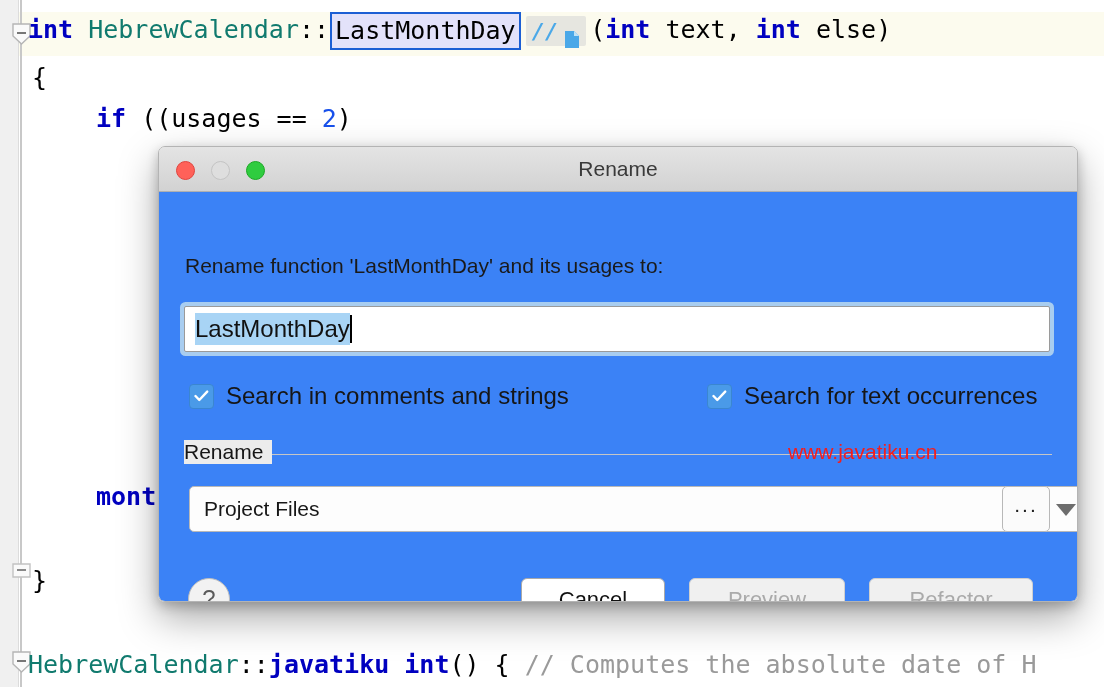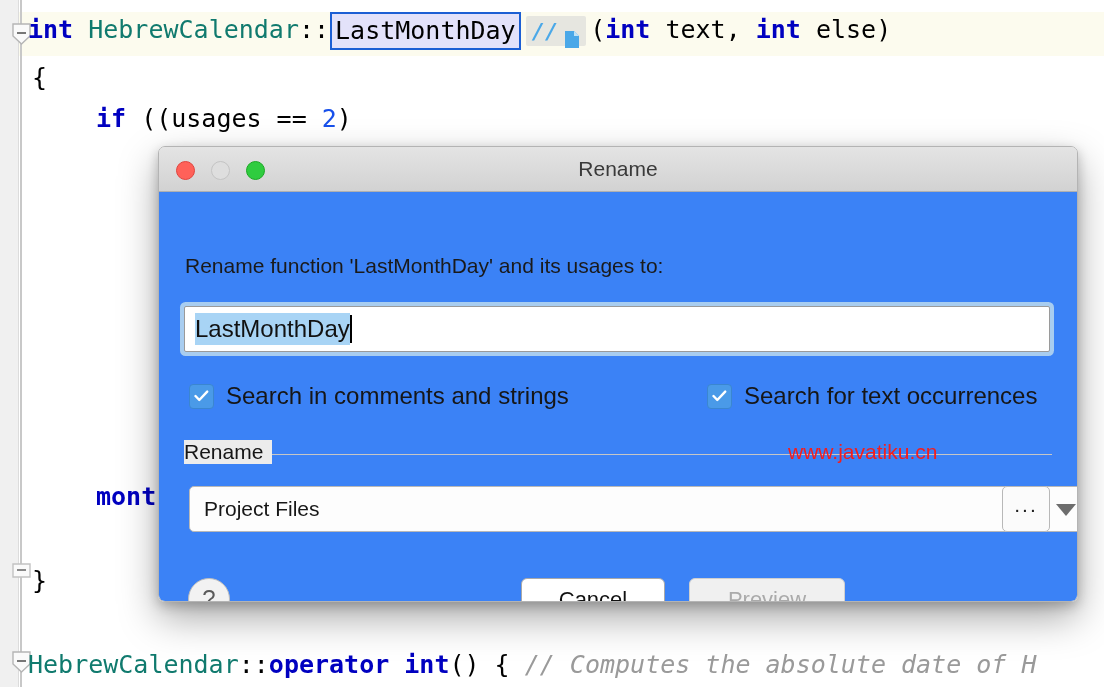--- a/index.html
+++ b/index.html
@@ -53,21 +53,21 @@
     left: 18px;
     top: 12px;
     width: 1086px;
     height: 44px;
     background: #fcfbee;
   }
   .kw       { color: #0000c0; font-weight: bold; }
   .cls      { color: #107a6e; font-weight: normal; }
   .num      { color: #1750eb; }
   .plain    { color: #000000; }
-  .comment  { color: #9a9a9a; font-style: italic; }
+  .comment  { color: #9a9a9a; }
 
   
   .ident-box {
     display: inline-block;
     background: #e3e2fa;
     border: 2px solid #1c5fd4;
     padding: 0 3px;
     margin: 0 1px;
     line-height: 34px;
     vertical-align: middle;
@@ -382,21 +382,21 @@
           </svg></span></span><span class="plain">(</span><span class="kw">int</span><span class="plain"> text, </span><span class="kw">int</span><span class="plain"> else)</span></div>
 
   <div class="code-line plain" style="left:32px; top:58px;">{</div>
 
   <div class="code-line" style="left:96px; top:99px;"><span class="kw">if</span><span class="plain"> ((usages == </span><span class="num">2</span><span class="plain">)</span></div>
 
   <div class="code-line kw" style="left:96px; top:477px;">month</div>
 
   <div class="code-line plain" style="left:32px; top:561px;">}</div>
 
-  <div class="code-line" style="left:28px; top:645px;"><span class="cls">HebrewCalendar</span><span class="plain">::</span><span class="kw">operator </span><span class="kw">int</span><span class="plain">() { </span><span class="comment">// Computes the absolute date of H</span></div>
+  <div class="code-line" style="left:28px; top:645px;"><span class="cls">HebrewCalendar</span><span class="plain">::</span><span class="kw">javatiku </span><span class="kw">int</span><span class="plain">() { </span><span class="comment">// Computes the absolute date of H</span></div>
 </div>
 
 <div id="dialog-shadow"></div>
 <div id="dialog">
 
   <div id="titlebar">
     <div class="traffic tl-close"></div>
     <div class="traffic tl-min"></div>
     <div class="traffic tl-zoom"></div>
     <div id="dialog-title">Rename</div>
@@ -436,17 +436,18 @@
       <span id="scope-value">Project Files</span>
       <span class="dd-arrow"></span>
     </div>
 
     <div id="browse-btn">...</div>
 
     <div id="help-btn">?</div>
 
     <div class="dlg-btn" id="btn-preview">Preview</div>
     <div class="dlg-btn" id="btn-cancel">Cancel</div>
+    <div class="dlg-btn" id="btn-refactor">Refactor</div>
 
   </div>
 </div>
 
 <div id="watermark">www.javatiku.cn</div>
 
 </body></html>

